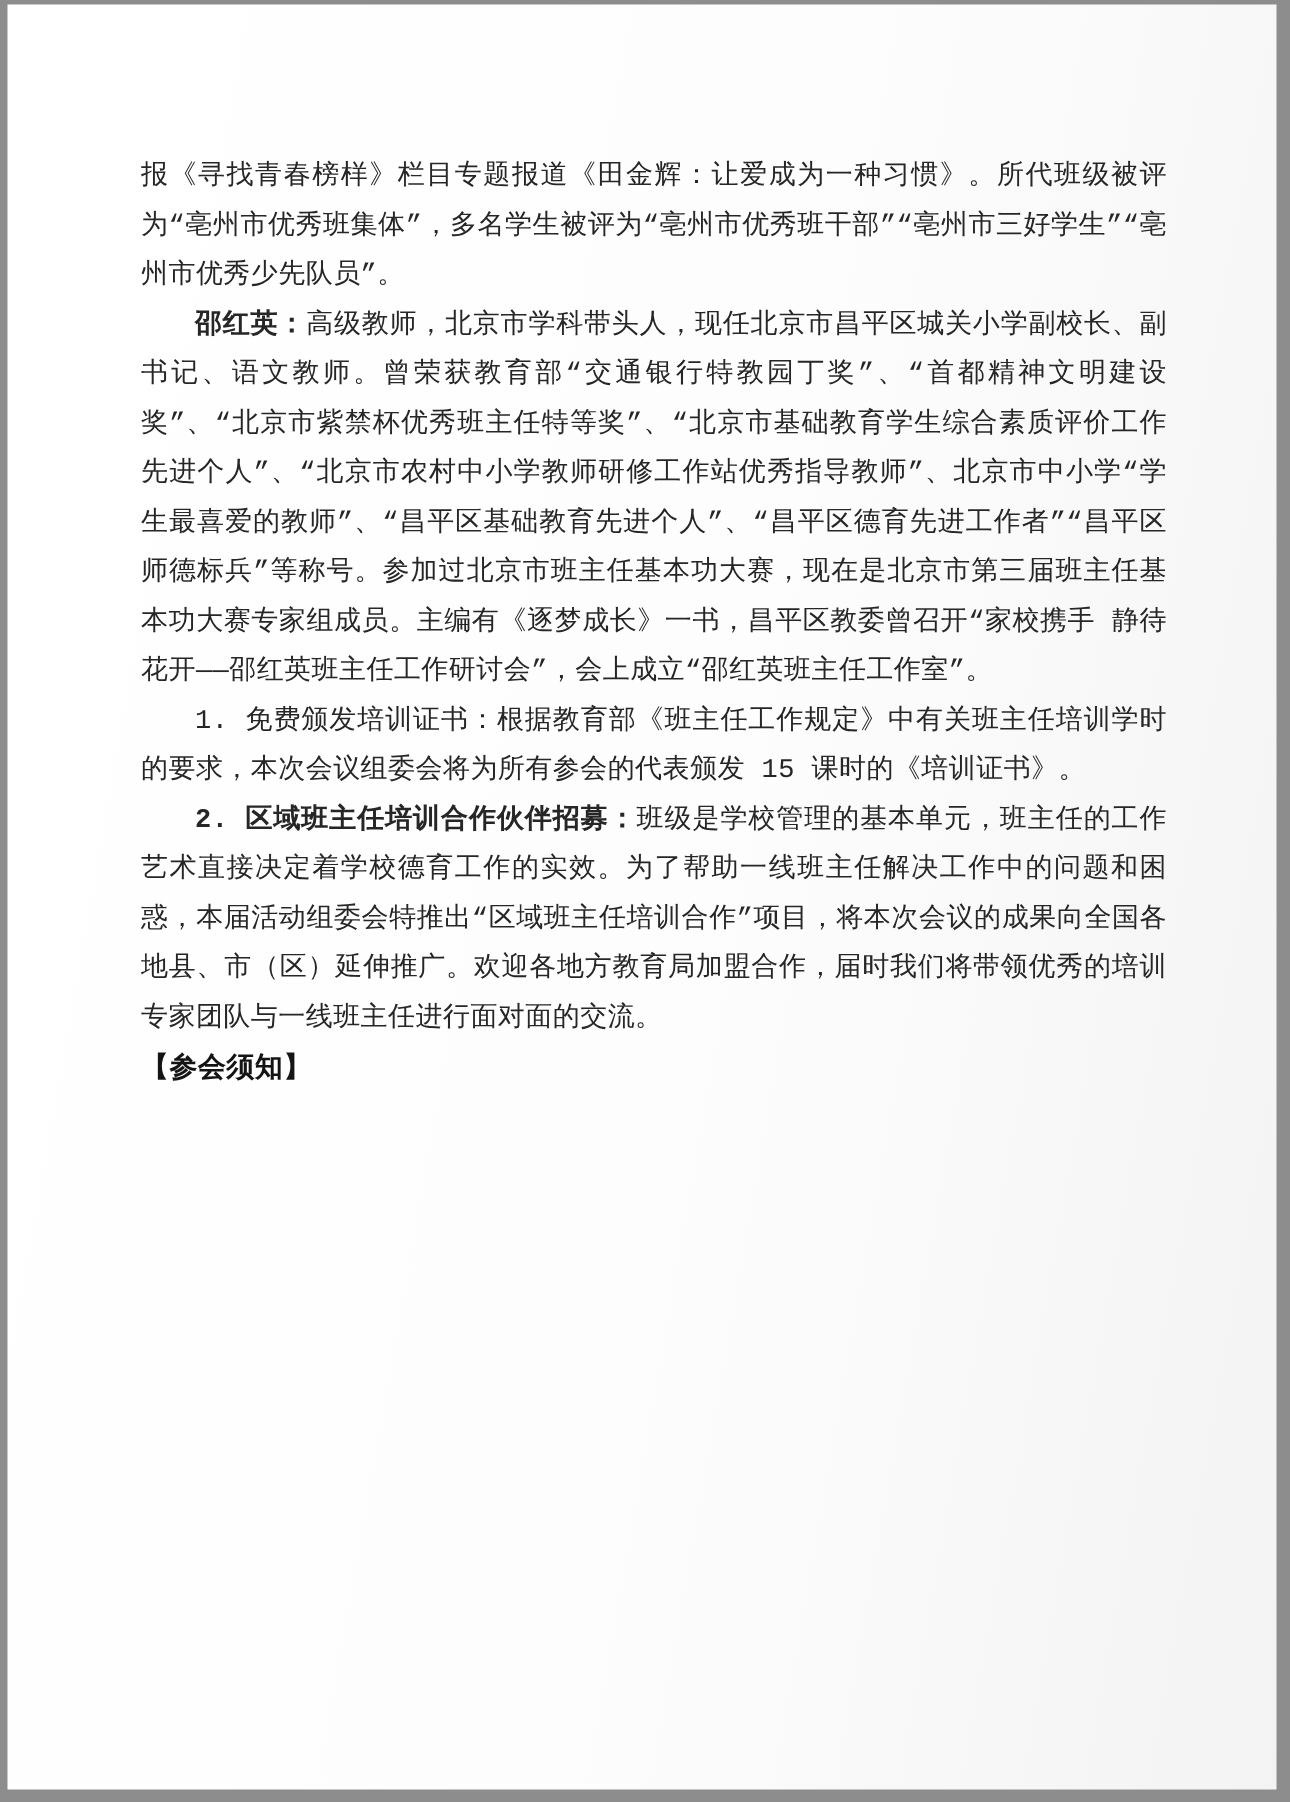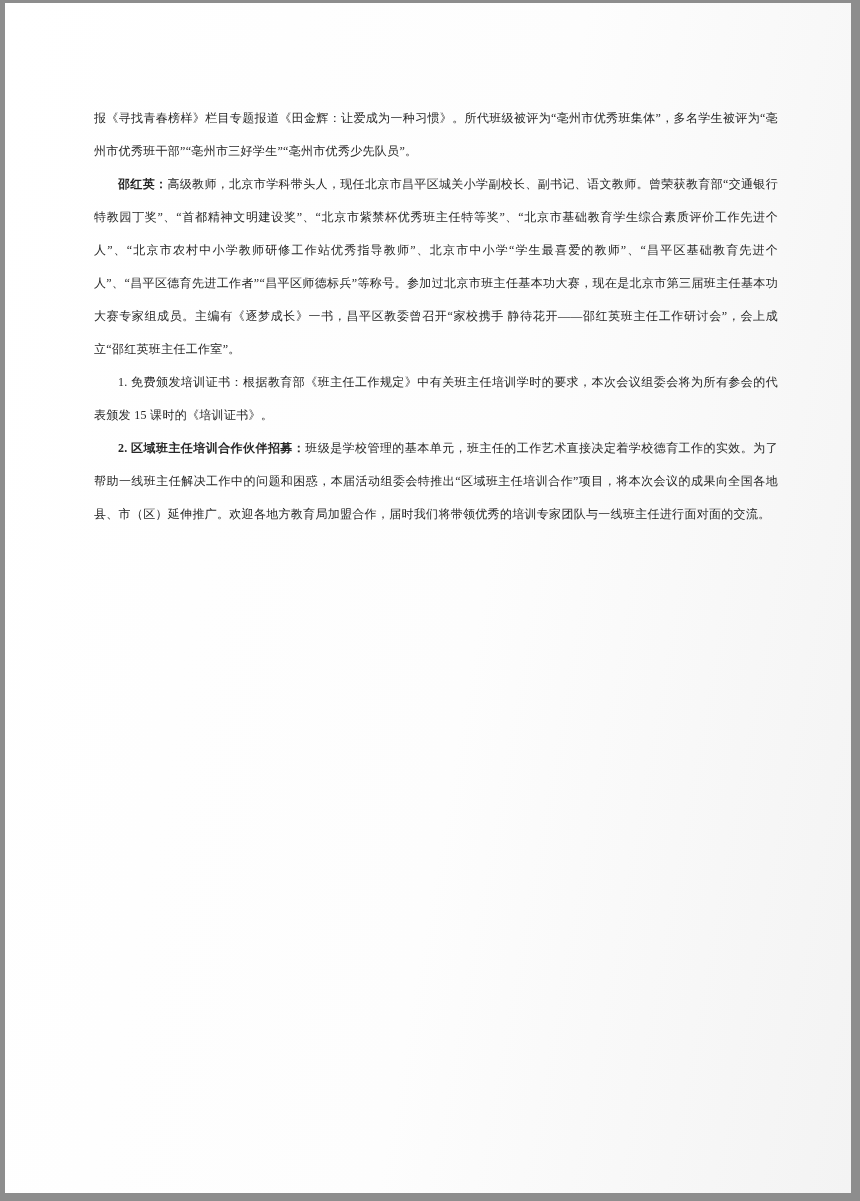--- a/index.html
+++ b/index.html
@@ -20,25 +20,26 @@
     top: 3px;
     width: 846px;
     height: 1190px;
     box-sizing: border-box;
     background: linear-gradient(100deg, #ffffff 0%, #fdfdfd 55%, #f3f3f3 100%);
     padding: 99px 73px 0 89px;
     color: var(--text-color, #262626);
   }
   .para {
     margin: 0;
-    font-size: 12px;
+    font-size: 18px;
     line-height: 33px;
     letter-spacing: 0.3px;
     text-align: justify;
     text-justify: inter-character;
+    font-family: Liberation Mono, monospace;
   }
   .indent { text-indent: 2em; }
   .heading {
     margin: 0;
     font-size: 18.5px;
     line-height: 33px;
     font-weight: bold;
     letter-spacing: 0.5px;
     color: #141414;
   }
@@ -52,16 +53,17 @@
   <p class="para">报《寻找青春榜样》栏目专题报道《田金辉：让爱成为一种习惯》。所代班级被评为“亳州市优秀班集体”，多名学生被评为“亳州市优秀班干部”“亳州市三好学生”“亳州市优秀少先队员”。</p>
 
 
   <p class="para indent"><b class="lead">邵红英：</b><span>高级教师，北京市学科带头人，现任北京市昌平区城关小学副校长、副书记、语文教师。曾荣获教育部“交通银行特教园丁奖”、“首都精神文明建设奖”、“北京市紫禁杯优秀班主任特等奖”、“北京市基础教育学生综合素质评价工作先进个人”、“北京市农村中小学教师研修工作站优秀指导教师”、北京市中小学“学生最喜爱的教师”、“昌平区基础教育先进个人”、“昌平区德育先进工作者”“昌平区师德标兵”等称号。参加过北京市班主任基本功大赛，现在是北京市第三届班主任基本功大赛专家组成员。主编有《逐梦成长》一书，昌平区教委曾召开“家校携手 静待花开——邵红英班主任工作研讨会”，会上成立“邵红英班主任工作室”。</span></p>
 
 
   <p class="para indent">1. 免费颁发培训证书：根据教育部《班主任工作规定》中有关班主任培训学时的要求，本次会议组委会将为所有参会的代表颁发 15 课时的《培训证书》。</p>
 
   <p class="para indent"><b class="lead">2. 区域班主任培训合作伙伴招募：</b><span>班级是学校管理的基本单元，班主任的工作艺术直接决定着学校德育工作的实效。为了帮助一线班主任解决工作中的问题和困惑，本届活动组委会特推出“区域班主任培训合作”项目，将本次会议的成果向全国各地县、市（区）延伸推广。欢迎各地方教育局加盟合作，届时我们将带领优秀的培训专家团队与一线班主任进行面对面的交流。</span></p>
 
+  <p class="heading">【参会须知】</p>
 
 
 
 </div>
 
 </body></html>

